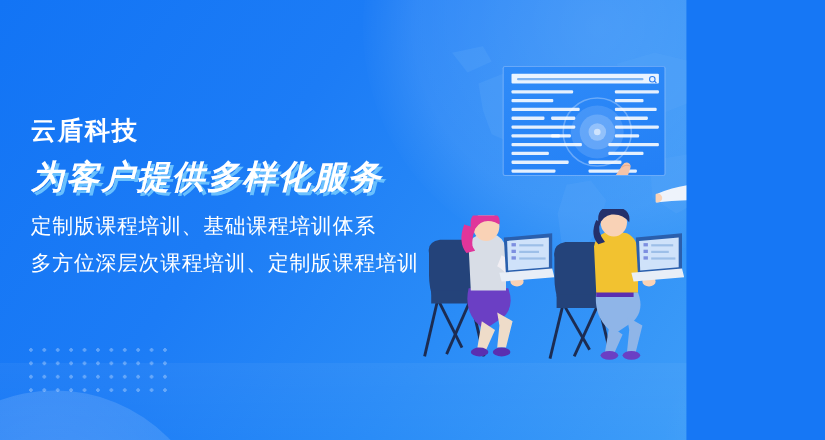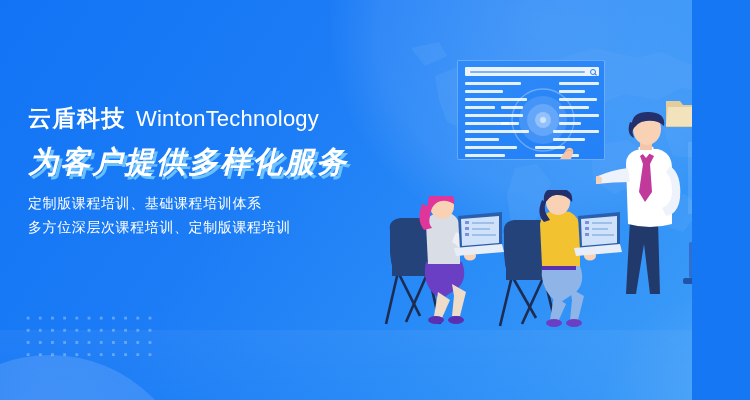--- a/index.html
+++ b/index.html
@@ -3,21 +3,21 @@
 <meta charset="utf-8">
 <style>
   * { margin:0; padding:0; box-sizing:border-box; }
   html,body { width:750px; height:400px; overflow:hidden; }
   body {
     font-family:"Liberation Sans","DejaVu Sans",sans-serif;
     background:#1677f5;
   }
   #banner {
     position:relative;
-    width:692px; height:400px;
+    width:624px; height:400px;
     overflow:hidden;
     background:linear-gradient(125deg,#1274f5 0%,#1c7cf6 38%,#2a8cf7 68%,#3e9df8 100%);
   }
 
   
   .glow-tr {
     position:absolute; left:330px; top:-190px;
     width:430px; height:430px; border-radius:50%;
     background:radial-gradient(circle at 50% 50%, rgba(255,255,255,0.16) 0%, rgba(255,255,255,0.09) 55%, rgba(255,255,255,0) 72%);
   }
@@ -53,21 +53,21 @@
   }
   .headline {
     margin-top:12px;
     font-size:30px; font-weight:bold; font-style:italic;
     color:#ffffff; letter-spacing:2px; line-height:1.08;
     text-shadow:3px 3px 0 rgba(120,205,255,.85);
     white-space:nowrap;
   }
   .sub {
     margin-top:13px;
-    font-size:14px; color:#ffffff; line-height:1.72;
+    font-size:19px; color:#ffffff; line-height:1.72;
     letter-spacing:.6px; white-space:nowrap;
   }
 
   
   .browser {
     position:absolute; left:457px; top:60px;
     width:148px; height:100px;
     background:linear-gradient(160deg,#2f8bf8 0%,#2380f6 100%);
     border:1px solid rgba(255,255,255,.30);
     border-radius:2px;
@@ -137,21 +137,20 @@
       <path d="M268 110 L300 104 L318 120 L306 140 L278 138 Z"></path>
       <path d="M258 182 L290 176 L306 192 L288 214 L264 206 Z"></path>
       <path d="M16 30 L44 24 L52 38 L30 48 Z"></path>
       <path d="M330 160 L350 156 L356 172 L338 180 Z"></path>
     </g>
   </svg>
 
   <div class="text-block">
     <div class="brand">
       <span class="brand-cn">云盾科技</span>
-      <span class="brand-en">WintonTechnology</span>
     </div>
     <div class="headline">为客户提供多样化服务</div>
     <div class="sub">定制版课程培训、基础课程培训体系</div>
     <div class="sub" style="margin-top:0">多方位深层次课程培训、定制版课程培训</div>
   </div>
 
   <div class="browser">
     <div class="bw-search">
       <span class="mag"></span>
     </div>

